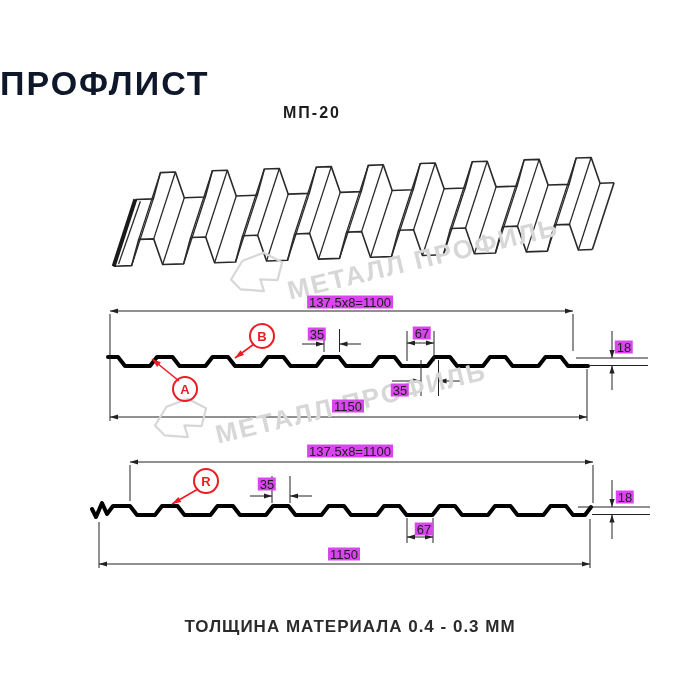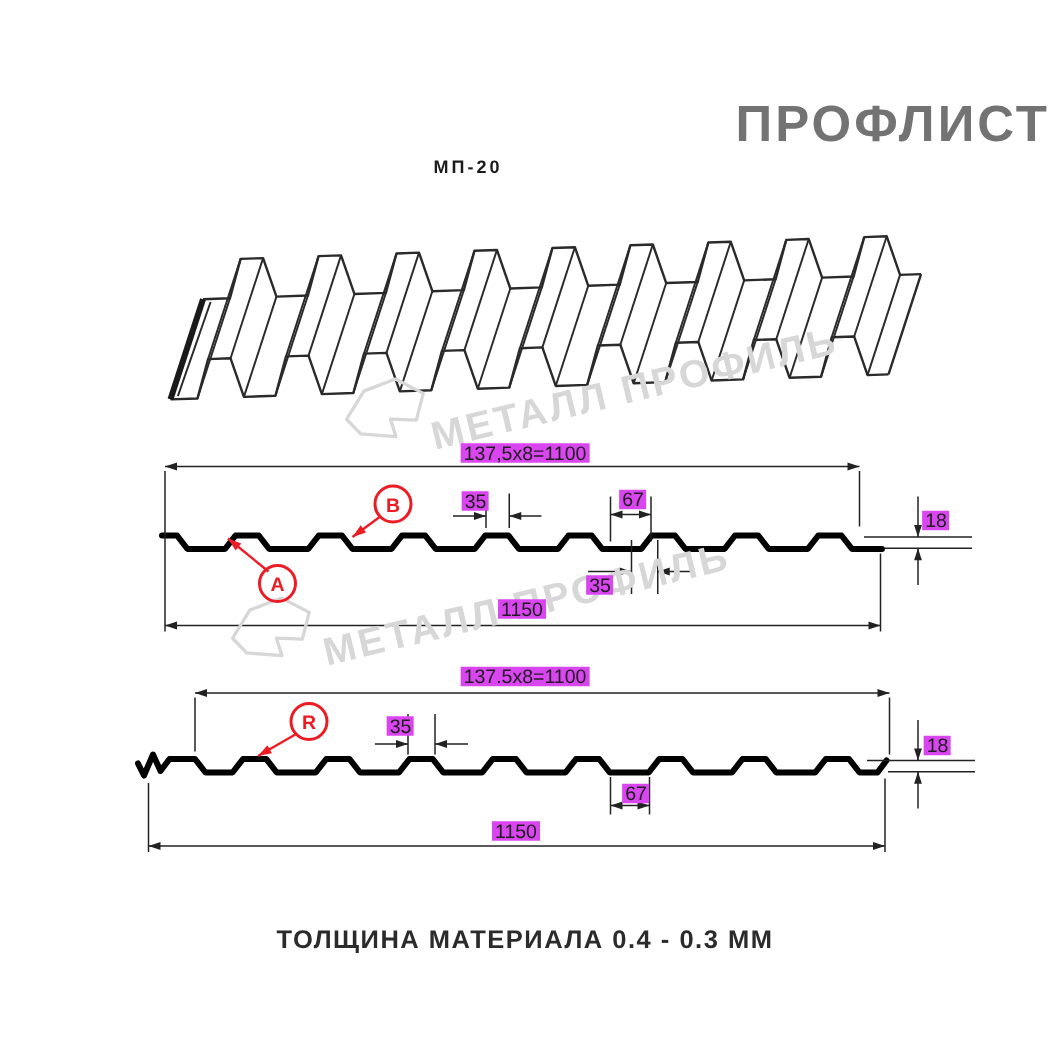--- a/index.html
+++ b/index.html
@@ -1,21 +1,21 @@
 <!DOCTYPE html>
 <html style="--red: #ed1c24;"><head>
 <meta charset="utf-8">
 <style>
   html,body{margin:0;padding:0;background:#fff;}
   .page{position:relative;width:700px;height:700px;background:#ffffff;overflow:hidden;
         font-family:"Liberation Sans",sans-serif;}
-  .title{position:absolute;left:0;top:64px;width:700px;text-align:right;
-         font-size:34px;font-weight:bold;letter-spacing:2px;color:#737373;margin:0;}
+  .title{position:absolute;left:0;top:64px;width:700px;text-align:left;
+         font-size:34px;font-weight:bold;letter-spacing:2px;color:#0f172a;margin:0;}
   .subtitle{position:absolute;left:0;top:104px;width:624px;text-align:center;
-         font-size:12px;font-weight:bold;letter-spacing:2px;color:#1c1c1c;}
+         font-size:16px;font-weight:bold;letter-spacing:2px;color:#1c1c1c;}
   .footer{position:absolute;left:0;top:617px;width:700px;text-align:center;
          font-size:17px;font-weight:bold;letter-spacing:1px;color:#2b2b2b;}
   svg.art{position:absolute;left:0;top:0;}
   .dim{position:absolute;transform:translate(-50%,-50%);font-size:13px;color:#1d1d1d;
        white-space:nowrap;background:#d946ef;padding:0 2px;line-height:1;}
   .marker{position:absolute;transform:translate(-50%,-50%);width:22px;height:22px;
        border:2px solid var(--red);border-radius:50%;color:var(--red);
        font-size:13px;font-weight:bold;display:flex;align-items:center;justify-content:center;
        background:transparent;line-height:1;}
   .wm{position:absolute;color:#d7d7d7;font-weight:bold;font-size:26px;letter-spacing:2px;

